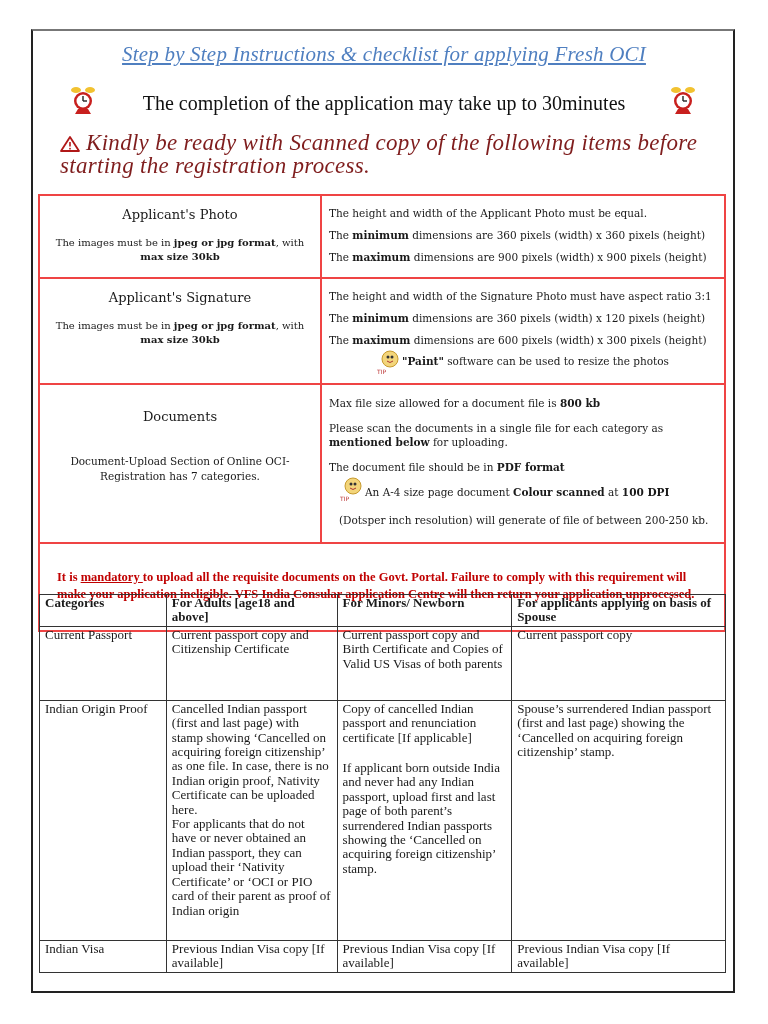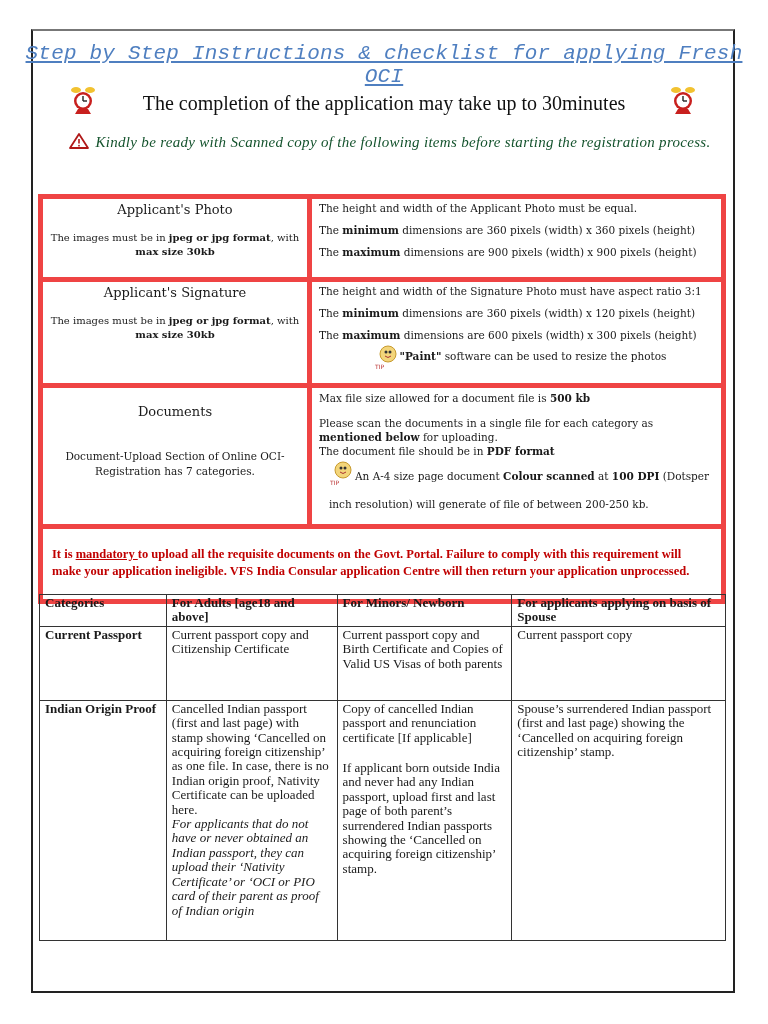--- a/index.html
+++ b/index.html
@@ -1,43 +1,43 @@
 <!DOCTYPE html>
 <html><head>
 <meta charset="utf-8">
 <style>
   html, body { margin:0; padding:0; background:#ffffff; }
   body { width:768px; height:1024px; position:relative; overflow:hidden; font-family:"DejaVu Serif", serif; color:#1a1a1a; }
   .frame { position:absolute; left:31px; top:29px; width:704px; height:964px; border:2px solid #222; border-top-color:#777; box-sizing:border-box; }
-  .title { position:absolute; left:0; top:42px; width:768px; text-align:center; font-family:Liberation Mono, monospace; font-style:italic; font-size:21px; color:#4f7fc0; text-decoration:underline; letter-spacing:0.2px; }
+  .title { position:absolute; left:0; top:42px; width:768px; text-align:center; font-family:Liberation Serif, serif; font-style:italic; font-size:21px; color:#4f7fc0; text-decoration:underline; letter-spacing:0.2px; }
   .line2 { position:absolute; left:0; top:92px; width:768px; text-align:center; font-family:"Liberation Serif", serif; font-size:20px; color:#111; }
   .line2 .clock { display:inline-block; vertical-align:middle; width:26px; height:30px; }
   .line2 .clock.left { position:absolute; left:70px; top:-6px; }
   .line2 .clock.right { position:absolute; left:670px; top:-6px; }
-  .line3 { position:absolute; left:60px; top:131px; width:660px; text-align:center; font-family:"Liberation Serif", serif; font-style:italic; font-size:15px; line-height:23px; color:#14532d; letter-spacing:0.3px; }
+  .line3 { position:absolute; left:60px; top:131px; width:660px; text-align:left; font-family:"Liberation Serif", serif; font-style:italic; font-size:23px; line-height:23px; color:#7f1d1d; letter-spacing:0.3px; }
   .warn { display:inline-block; width:20px; height:16px; vertical-align:-2px; margin-right:6px; }
 
   table.upper { position:absolute; left:38px; top:194px; width:688px; border-collapse:collapse; font-size:11px; }
-  table.upper td { border:5px solid #ef4444; vertical-align:top; padding:0; }
+  table.upper td { border:2px solid #ef4444; vertical-align:top; padding:8px; }
   .lcell { width:264px; text-align:center; }
   .lcell .head { font-size:13px; margin-top:3px; font-weight:normal; }
   .lcell .sub { font-size:10px; line-height:14px; margin-top:14px; }
   .rcell { padding-left:7px !important; font-size:10.5px; }
   .rcell p { margin:0; line-height:14px; }
   .tipline { position:relative; text-align:center; }
   .tipicon { display:inline-block; width:26px; height:26px; vertical-align:middle; }
   .notice { border:1px solid #333; }
   .notice-text { color:#c00000; font-weight:bold; font-size:12.5px; line-height:17px; padding:17px 8px 0 9px; font-family:"Liberation Serif", serif; }
   .notice-text u { font-weight:bold; }
 
   table.lower { position:absolute; left:39px; top:594px; width:687px; border-collapse:collapse; font-size:11px; font-family:"Liberation Serif", serif; }
   table.lower td, table.lower th { border:1px solid #333; vertical-align:top; text-align:left; padding:1px 5px; line-height:14.4px; font-size:13px; }
   table.lower th { font-weight:bold; }
-  table.lower td.cat { font-weight:bold; }
-  .it { font-style:italic; }
+  table.lower td.cat { font-weight:normal; }
+  .it { }
 </style>
 </head>
 <body>
 
 <div class="frame"></div>
 
 <div class="title">Step by Step Instructions &amp; checklist for applying Fresh OCI</div>
 
 <div class="line2">
   <svg class="clock left" viewBox="0 0 26 30">
@@ -101,23 +101,23 @@
         </svg><b>"Paint"</b><span> software can be used to resize the photos</span>
       </p>
     </td>
   </tr>
   <tr style="height:141px">
     <td class="lcell">
       <div class="head" style="margin-top:16px">Documents</div>
       <div class="sub" style="margin-top:30px;padding:0 8px;font-size:10.5px;line-height:15px">Document-Upload Section of Online OCI-Registration has 7 categories.</div>
     </td>
     <td class="rcell">
-      <p style="margin-top:3px"><span>Max file size allowed for a document file is </span><b>500 kb</b><span></span></p>
+      <p style="margin-top:3px"><span>Max file size allowed for a document file is </span><b>800 kb</b><span></span></p>
       <p style="margin-top:11px;padding-right:30px"><span>Please scan the documents in a single file for each category as </span><b>mentioned below</b><span> for uploading.</span></p>
-      <p style=""><span>The document file should be in </span><b>PDF format</b><span></span></p>
+      <p style="margin-top:11px"><span>The document file should be in </span><b>PDF format</b><span></span></p>
       <p style="margin-top:2px;padding-left:10px;line-height:28px">
         <svg class="tipicon" style="vertical-align:-6px" viewBox="0 0 26 26">
           <circle cx="14" cy="10" r="8" fill="#f3d57a" stroke="#c79a2e" stroke-width="1"></circle>
           <circle cx="12" cy="8" r="1.5" fill="#333"></circle>
               <circle cx="16" cy="8" r="1.5" fill="#333"></circle>
           <path d="M11 12 Q14 15 17 12" stroke="#a33" stroke-width="1" fill="none"></path>
           <text x="1" y="25" font-size="6" fill="#b33" font-family="DejaVu Sans, sans-serif">TIP</text>
         </svg><span>An A-4 size page document </span><b>Colour scanned</b><span> at </span><b>100 DPI</b><span> (Dotsper inch resolution) will generate of file of between 200-250 kb.</span>
       </p>
     </td>
@@ -155,14 +155,20 @@
     <td>
       <div>Cancelled Indian passport (first and last page) with stamp showing ‘Cancelled on acquiring foreign citizenship’ as one file. In case, there is no Indian origin proof, Nativity Certificate can be uploaded here.</div>
       <div class="it">For applicants that do not have or never obtained an Indian passport, they can upload their ‘Nativity Certificate’ or ‘OCI or PIO card of their parent as proof of Indian origin</div>
     </td>
     <td>
       <div>Copy of cancelled Indian passport and renunciation certificate [If applicable]</div>
       <div style="margin-top:16px">If applicant born outside India and never had any Indian passport, upload first and last page of both parent’s surrendered Indian passports showing the ‘Cancelled on acquiring foreign citizenship’ stamp.</div>
     </td>
     <td>Spouse’s surrendered Indian passport (first and last page) showing the ‘Cancelled on acquiring foreign citizenship’ stamp.</td>
   </tr>
+  <tr>
+    <td class="cat">Indian Visa</td>
+    <td>Previous Indian Visa copy [If available]</td>
+    <td>Previous Indian Visa copy [If available]</td>
+    <td>Previous Indian Visa copy [If available]</td>
+  </tr>
 </tbody>
   </table>
 
 </body></html>

